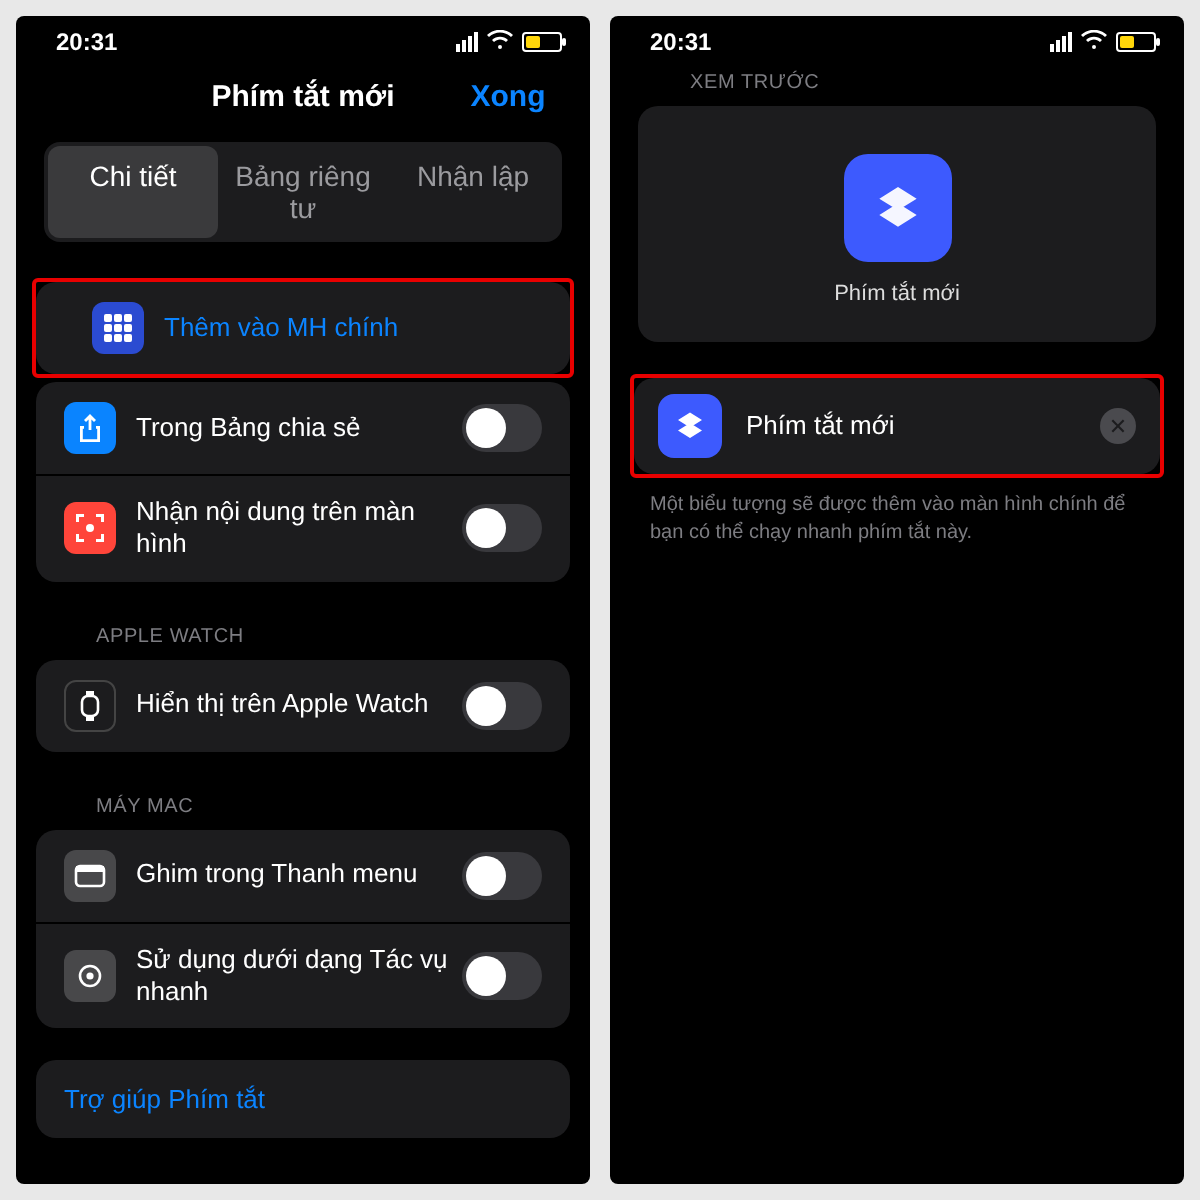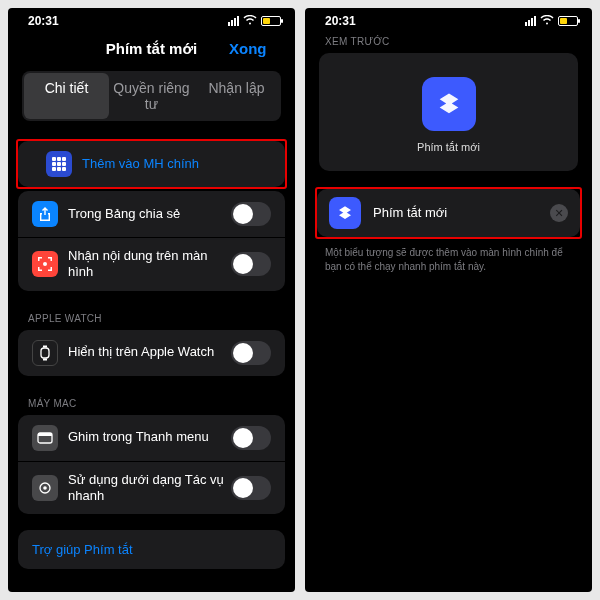--- a/index.html
+++ b/index.html
@@ -31,33 +31,33 @@
   .wifi { font-size:12px; }
   .battery { width:20px;height:10px;border:1px solid #fff;border-radius:2px;position:relative;}
   .battery::after{content:"";position:absolute;right:-3px;top:2px;width:2px;height:4px;background:#fff;border-radius:1px;}
   .battery .fill{position:absolute;left:1px;top:1px;bottom:1px;width:7px;background:#ffd60a;border-radius:1px;}
   .navbar {
     display:flex; justify-content:space-between; align-items:center;
     padding: 10px 16px 14px 16px;
   }
   .nav-title { flex:1; text-align:center; font-weight:600; font-size:15px;}
   .nav-link { color:#0b84ff; font-size:15px; min-width:50px;}
-  .nav-right{text-align:left;font-weight:600;}
+  .nav-right{text-align:center;font-weight:600;}
   .seg {
     display:flex; background:#1c1c1e; border-radius:8px;
     margin: 0 14px 18px 14px; padding:2px;
   }
   .seg div {
     flex:1; text-align:center; font-size:14px; padding:7px 2px;
     color:#9b9b9f; border-radius:6px;
   }
   .seg .sel { background:#3a3a3c; color:#fff; }
   .section-h {
     text-transform:uppercase; font-size:10px; color:#7d7d82;
-    padding: 6px 24px 6px 20px; letter-spacing:0.3px;
+    padding: 6px 24px 6px 40px; letter-spacing:0.3px;
   }
   .row {
     display:flex; align-items:center;
     background:#1c1c1e; padding:10px 14px;
     margin:0 10px; min-height:42px;
   }
   .row + .row { border-top:1px solid #000; }
   .group-first{border-top-left-radius:10px;border-top-right-radius:10px;}
   .group-last{border-bottom-left-radius:10px;border-bottom-right-radius:10px;}
   .ricon {
@@ -125,21 +125,21 @@
         </span>
     </div>
   </div>
   <div class="navbar">
     <span class="nav-link"></span>
     <span class="nav-title">Phím tắt mới</span>
     <span class="nav-link nav-right">Xong</span>
   </div>
   <div class="seg">
     <div class="sel">Chi tiết</div>
-    <div>Quyền riêng tư</div>
+    <div>Bảng riêng tư</div>
     <div>Nhận lập</div>
   </div>
 
   <div class="highlight">
     <div class="row group-first group-last">
       <span class="ricon" style="background:#2b4bd1">
         <svg width="16" height="16" viewBox="0 0 16 16">
             <rect x="1" y="1" width="4" height="4" rx="1" fill="#fff"></rect>
             <rect x="6" y="1" width="4" height="4" rx="1" fill="#fff"></rect>
             <rect x="11" y="1" width="4" height="4" rx="1" fill="#fff"></rect>

